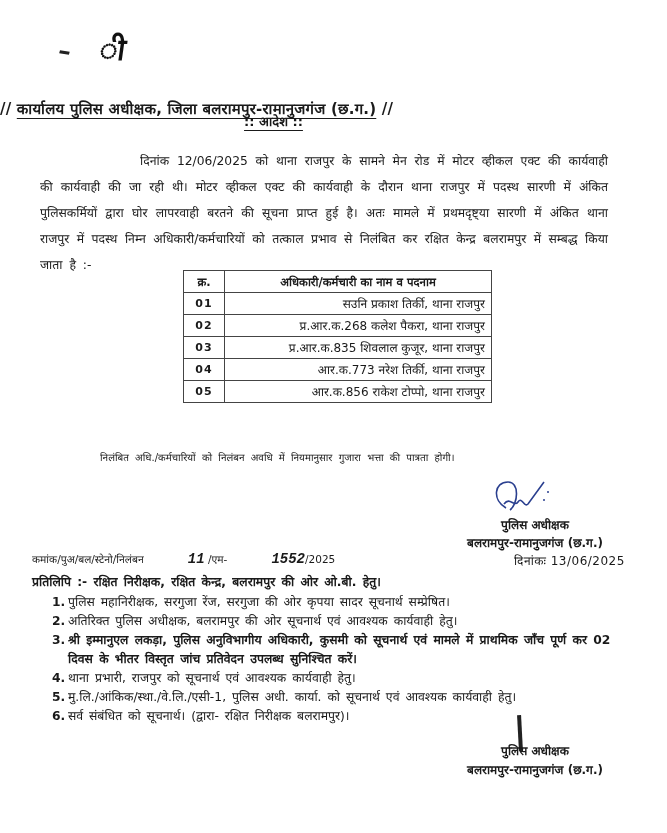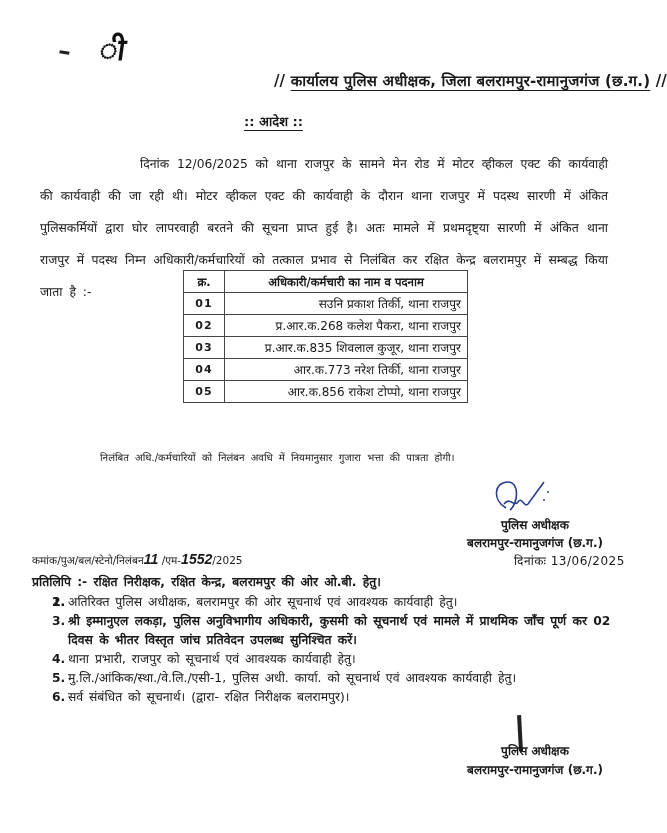--- a/index.html
+++ b/index.html
@@ -7,57 +7,57 @@
       width: 667px; height: 833px; background: #ffffff; color: #1a1a1a;
       font-family: "DejaVu Sans", sans-serif; position: relative; overflow: hidden;
     }
     .abs { position: absolute; }
     .scribble {
       left: 60px; top: 28px; font-family: "DejaVu Serif", serif;
       font-size: 30px; font-weight: bold; color: #111; transform: skewX(-8deg);
     }
     .scribble .dash { display: inline-block; width: 10px; height: 3px; background: #222; vertical-align: middle; margin-right: 30px; transform: rotate(8deg); }
     .office-title {
-      top: 70px; left: 0; width: 667px; text-align: right;
+      top: 98px; left: 0; width: 667px; text-align: left;
       font-size: 15px; font-weight: bold; letter-spacing: 0.2px;
     }
     .office-title .u { text-decoration: underline; text-decoration-thickness: 1px; text-underline-offset: 4px; }
     .order-title {
       top: 112px; left: 0; width: 547px; text-align: center;
       font-size: 13px; font-weight: bold;
     }
     .order-title .u { text-decoration: underline; text-underline-offset: 4px; }
     .body-para {
       left: 40px; top: 148px; width: 568px;
-      font-size: 12.3px; line-height: 32px; text-align: justify; text-indent: 100px;
+      font-size: 12.3px; line-height: 26px; text-align: justify; text-indent: 100px;
       word-spacing: 3px;
     }
     table.list {
-      position: absolute; left: 183px; top: 270px; width: 285px;
+      position: absolute; left: 183px; top: 270px; width: 309px;
       border-collapse: collapse; font-size: 12px;
     }
     table.list th, table.list td {
       border: 1px solid #444; height: 21px; padding: 0 6px; text-align: right;
     }
     table.list th { font-weight: bold; text-align: center; font-size: 11.5px; }
     table.list td.sn { width: 28px; font-weight: bold; text-align: center; font-size: 11px; letter-spacing: 1px; margin-top: 36px; }
     table.list th.snh { width: 28px; }
     .allowance {
       left: 100px; top: 450px; width: 520px; font-size: 10px; word-spacing: 3px;
     }
     .signature1 { left: 488px; top: 478px; width: 70px; height: 44px; }
     .sig-block1 {
       left: 440px; top: 516px; width: 190px; text-align: center;
       font-size: 12px; font-weight: bold; line-height: 18px;
     }
     .sig-date1 { left: 466px; top: 552px; font-size: 12px; letter-spacing: 0.5px; margin-left: 48px; }
     .ref-line {
       left: 32px; top: 551px; font-size: 10.5px;
     }
-    .ref-line .hand { font-family: Liberation Sans, sans-serif; font-style: italic; font-weight: bold; font-size: 14px; }
+    .ref-line .hand { font-family: Liberation Mono, monospace; font-style: italic; font-weight: bold; font-size: 14px; margin-left: 44px; }
     .copy-head {
       left: 32px; top: 573px; font-size: 12.3px; font-weight: bold; word-spacing: 2px;
     }
     ol.copies {
       position: absolute; left: 52px; top: 593px; width: 570px; margin: 0; padding: 0;
       list-style: none; font-size: 12.3px; line-height: 19px;
     }
     ol.copies li { position: relative; padding-left: 16px; word-spacing: 2px; }
     ol.copies li .num { position: absolute; left: 0; top: 0; font-weight: bold; }
     ol.copies li.bold { font-weight: bold; }
@@ -133,21 +133,21 @@
 </div>
 
 <div class="abs ref-line">
   <span>कमांक/पुअ/बल/स्टेनो/निलंबन</span><span class="hand">11</span>
   <span>/एम-</span><span class="hand">1552</span><span>/2025</span>
 </div>
 
 <div class="abs copy-head">प्रतिलिपि :- रक्षित निरीक्षक, रक्षित केन्द्र, बलरामपुर की ओर ओ.बी. हेतु।</div>
 
 <ol class="copies">
-  <li><span class="num">1.</span></li>
+  <li><span class="num">1.</span><span>पुलिस महानिरीक्षक, सरगुजा रेंज, सरगुजा की ओर कृपया सादर सूचनार्थ सम्प्रेषित।</span></li>
   <li><span class="num">2.</span><span>अतिरिक्त पुलिस अधीक्षक, बलरामपुर की ओर सूचनार्थ एवं आवश्यक कार्यवाही हेतु।</span></li>
   <li class="bold"><span class="num">3.</span><span>श्री इम्मानुएल लकड़ा, पुलिस अनुविभागीय अधिकारी, कुसमी को सूचनार्थ एवं मामले में प्राथमिक जाँच पूर्ण कर 02 दिवस के भीतर विस्तृत जांच प्रतिवेदन उपलब्ध सुनिश्चित करें।</span></li>
   <li><span class="num">4.</span><span>थाना प्रभारी, राजपुर को सूचनार्थ एवं आवश्यक कार्यवाही हेतु।</span></li>
   <li><span class="num">5.</span><span>मु.लि./आंकिक/स्था./वे.लि./एसी-1, पुलिस अधी. कार्या. को सूचनार्थ एवं आवश्यक कार्यवाही हेतु।</span></li>
   <li><span class="num">6.</span><span>सर्व संबंधित को सूचनार्थ। (द्वारा- रक्षित निरीक्षक बलरामपुर)।</span></li>
 </ol>
 
 <div class="abs signature2"></div>
 
 <div class="abs sig-block2">

